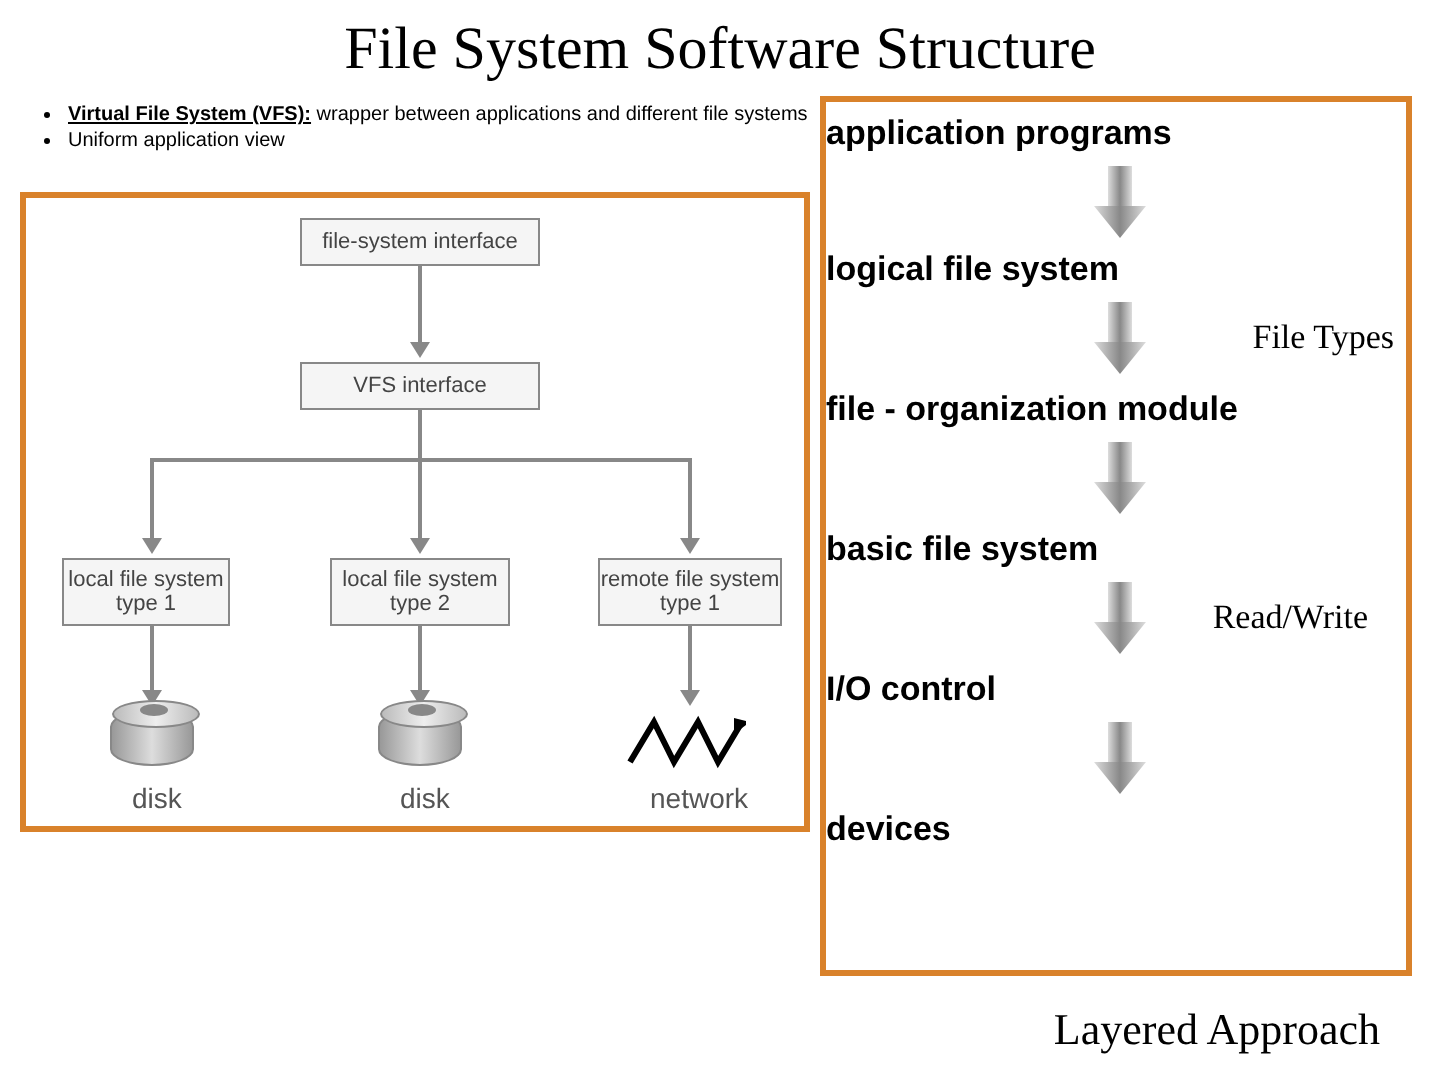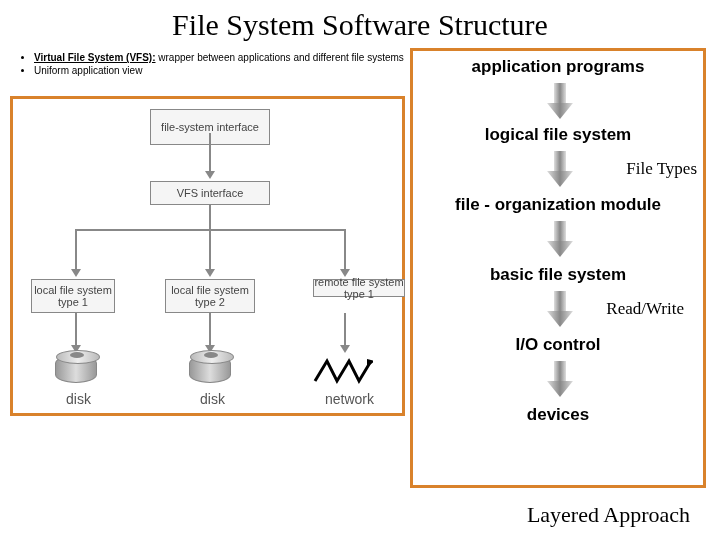--- a/index.html
+++ b/index.html
@@ -5,40 +5,40 @@
   * { box-sizing: border-box; margin: 0; padding: 0; }
   body { width: 720px; height: 540px; font-family: "Times New Roman", serif; background: #fff; position: relative; }
   .title { font-size: 30px; text-align: center; padding-top: 8px; padding-bottom: 6px; }
   .content { display: flex; padding: 0 10px; }
   .left-col { width: 400px; }
   .bullets { font-family: Arial, sans-serif; font-size: 10px; padding: 4px 0 10px 24px; }
   .bullets li { margin-bottom: 2px; }
   .bullets .term { font-weight: bold; text-decoration: underline; }
   .vfs-diagram { border: 3px solid #d9822b; width: 395px; height: 320px; position: relative; margin-top: 8px; }
   .vbox { border: 1px solid #888; background: #f5f5f5; font-family: Arial, sans-serif; font-size: 11px; color: #444; display: flex; align-items: center; justify-content: center; position: absolute; text-align:center; }
-  .fsi { width: 120px; height: 36px; left: 137px; top: 10px; }
+  .fsi { width: 120px; height: 24px; left: 137px; top: 10px; }
   .vfsi { width: 120px; height: 24px; left: 137px; top: 82px; }
   .lfs1 { width: 84px; height: 34px; left: 18px; top: 180px; line-height:1.1; }
   .lfs2 { width: 90px; height: 34px; left: 152px; top: 180px; line-height:1.1; }
-  .rfs { width: 92px; height: 18px; left: 300px; top: 180px; line-height:1.1; }
+  .rfs { width: 92px; height: 34px; left: 286px; top: 180px; line-height:1.1; }
   .disk { position: absolute; width: 42px; height: 38px; }
   .disk-cyl { width: 42px; height: 28px; background: linear-gradient(90deg,#999,#ddd,#999); border-radius: 50%/30%; border:1px solid #888; position: relative; }
   .disk-cyl::before { content:""; position:absolute; top:-6px; left:0; width:42px; height:12px; border-radius:50%; background:linear-gradient(90deg,#bbb,#eee,#bbb); border:1px solid #888; }
   .disk-cyl::after { content:""; position:absolute; top:-4px; left:14px; width:14px; height:6px; border-radius:50%; background:#888; }
   .d1 { left: 42px; top: 256px; }
   .d2 { left: 176px; top: 256px; }
   .dlabel { position:absolute; font-family: Arial,sans-serif; font-size:14px; color:#555; }
   .net { position: absolute; left: 300px; top: 256px; }
   .net svg { width: 60px; height: 32px; }
   .line { position: absolute; background: #888; }
   .arrowhead { position: absolute; width:0; height:0; border-left:5px solid transparent; border-right:5px solid transparent; border-top:8px solid #888; }
 
   .right-col { width: 300px; position: relative; }
   .layer-diagram { border: 3px solid #d9822b; width: 296px; height: 440px; position: relative; }
-  .layer-label { font-family: Arial, sans-serif; font-size: 17px; font-weight: bold; position: absolute; width: 100%; text-align: center; }
+  .layer-label { font-family: Arial, sans-serif; font-size: 17px; font-weight: bold; position: absolute; width: 100%; }
   .annot { position: absolute; font-family: "Times New Roman", serif; font-size: 17px; background:#fff; padding:0 2px;}
   .thick-arrow { position: absolute; left: 132px; }
   .thick-arrow svg { width: 30px; height: 36px; }
   .footer-label { position: absolute; right: 30px; bottom: 12px; font-family: "Times New Roman", serif; font-size: 22px; }
 </style>
 </head>
 <body>
 
 <div class="title">File System Software Structure</div>
 

